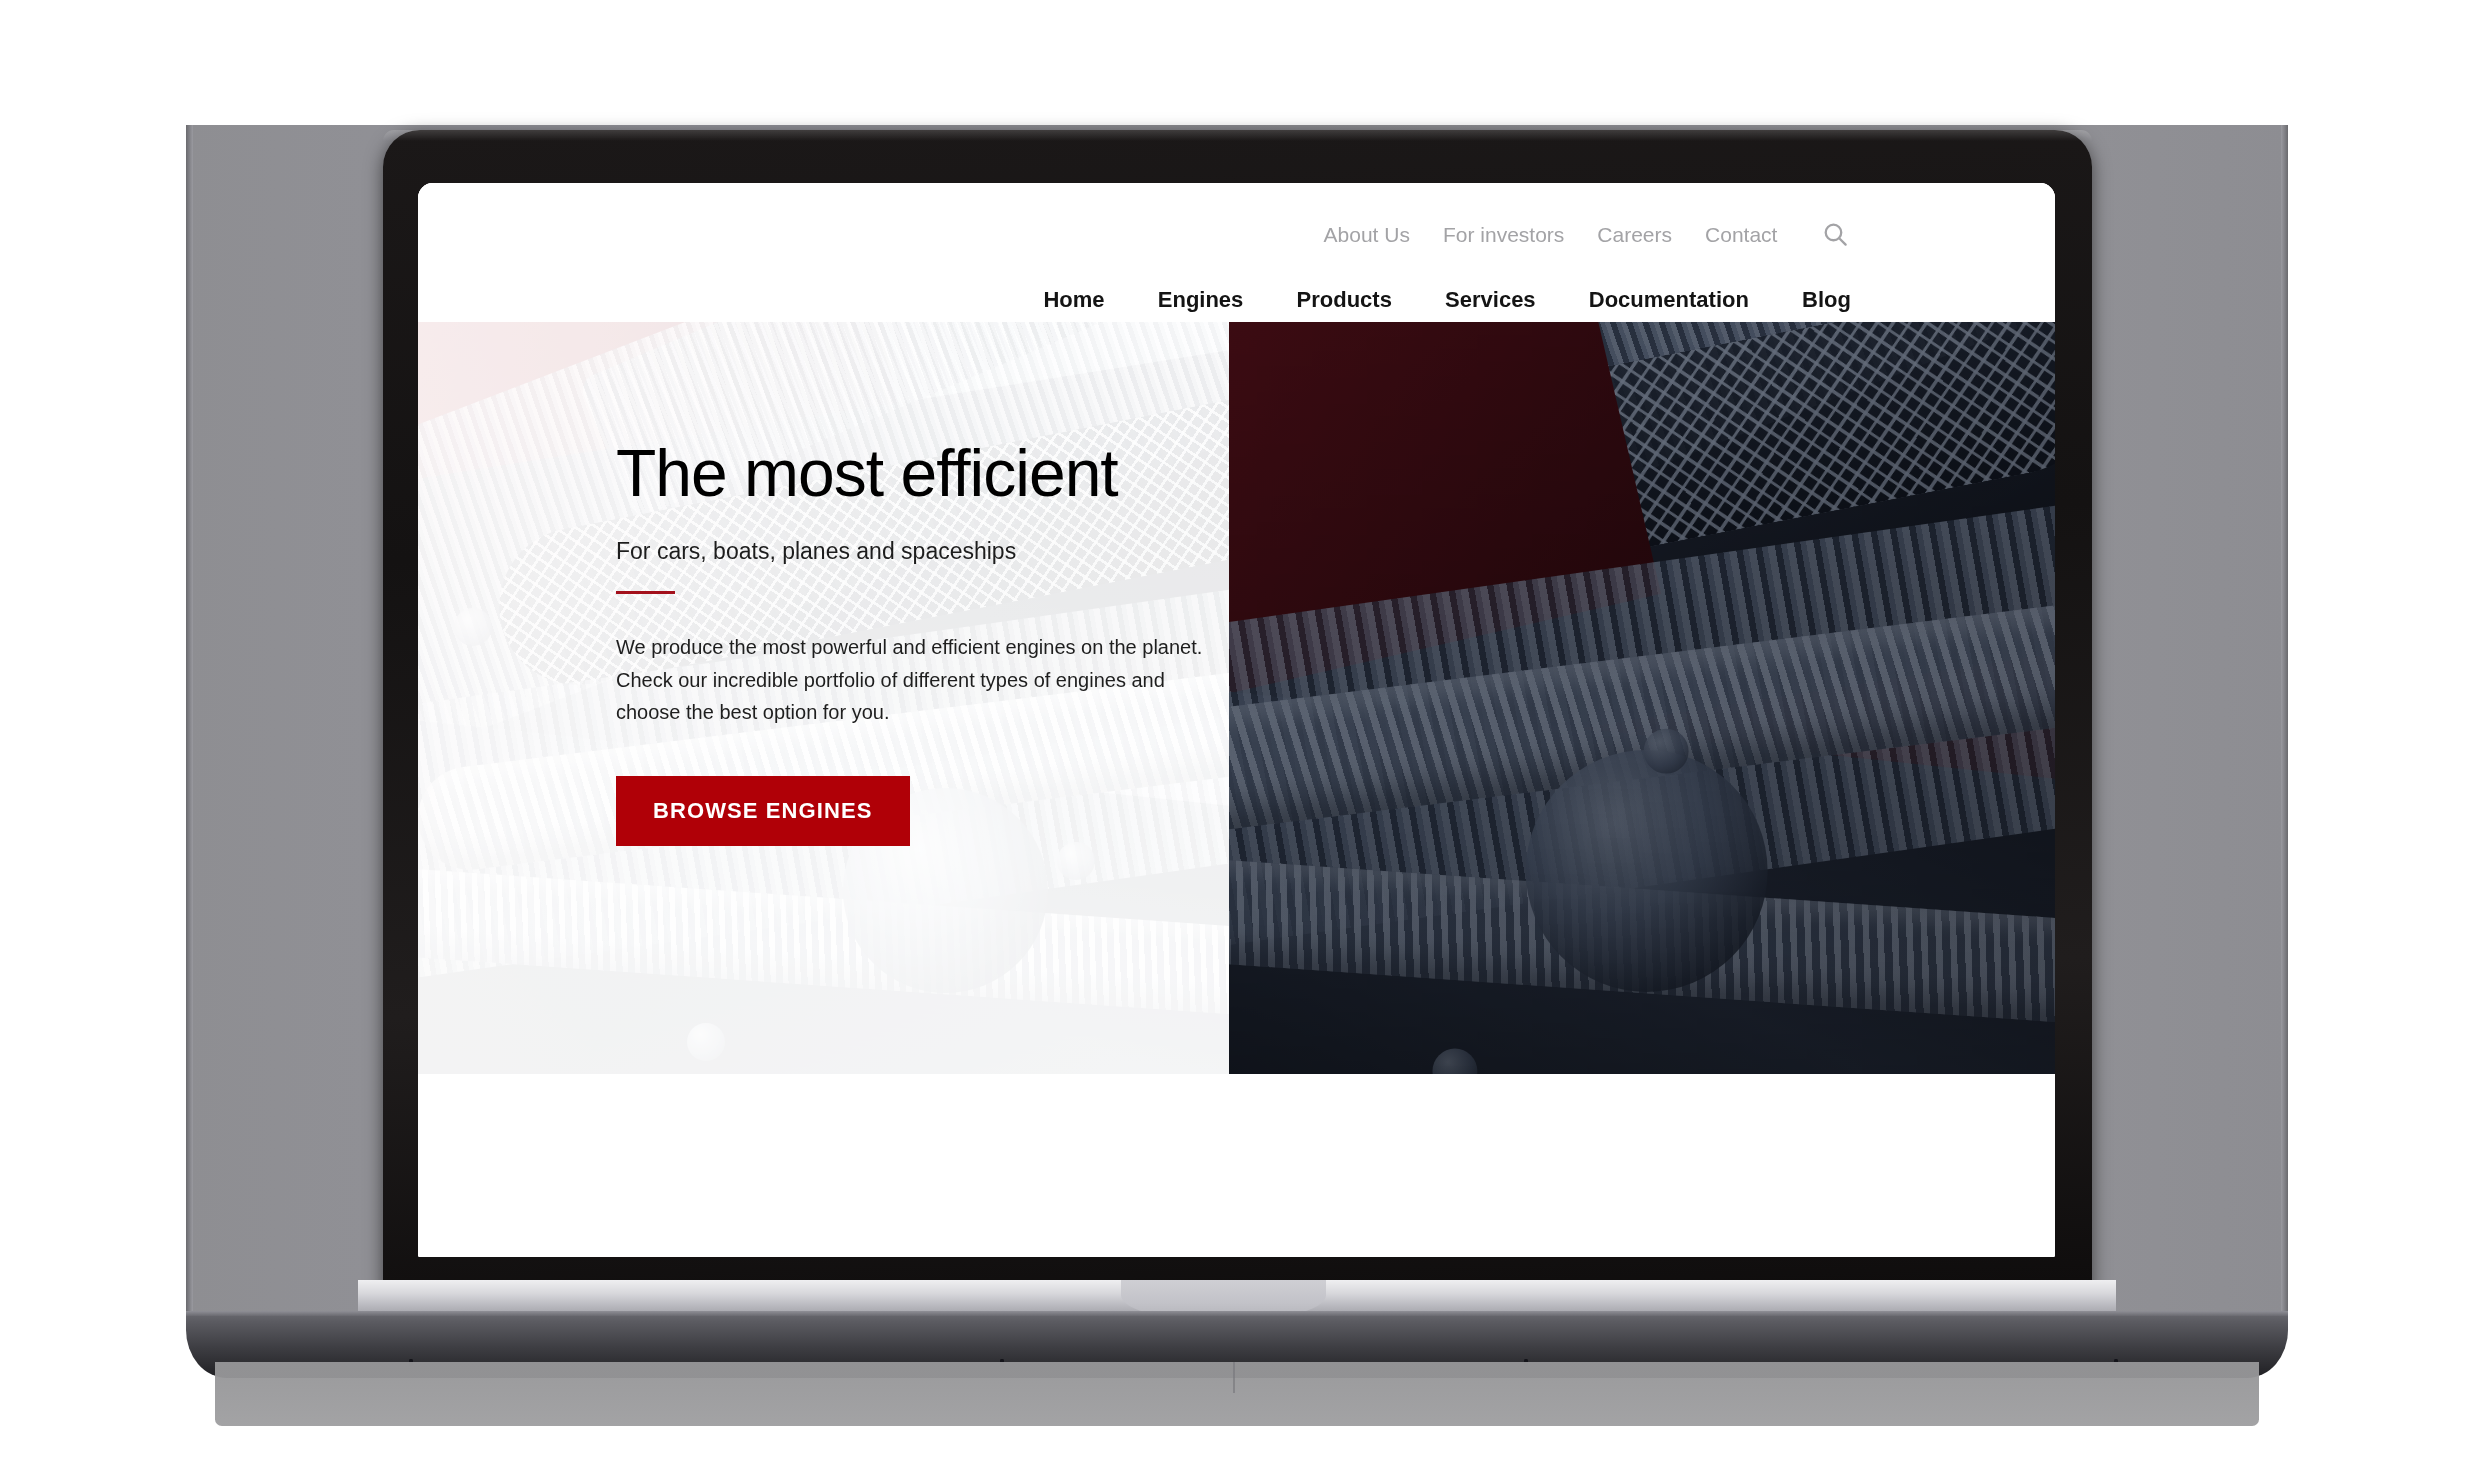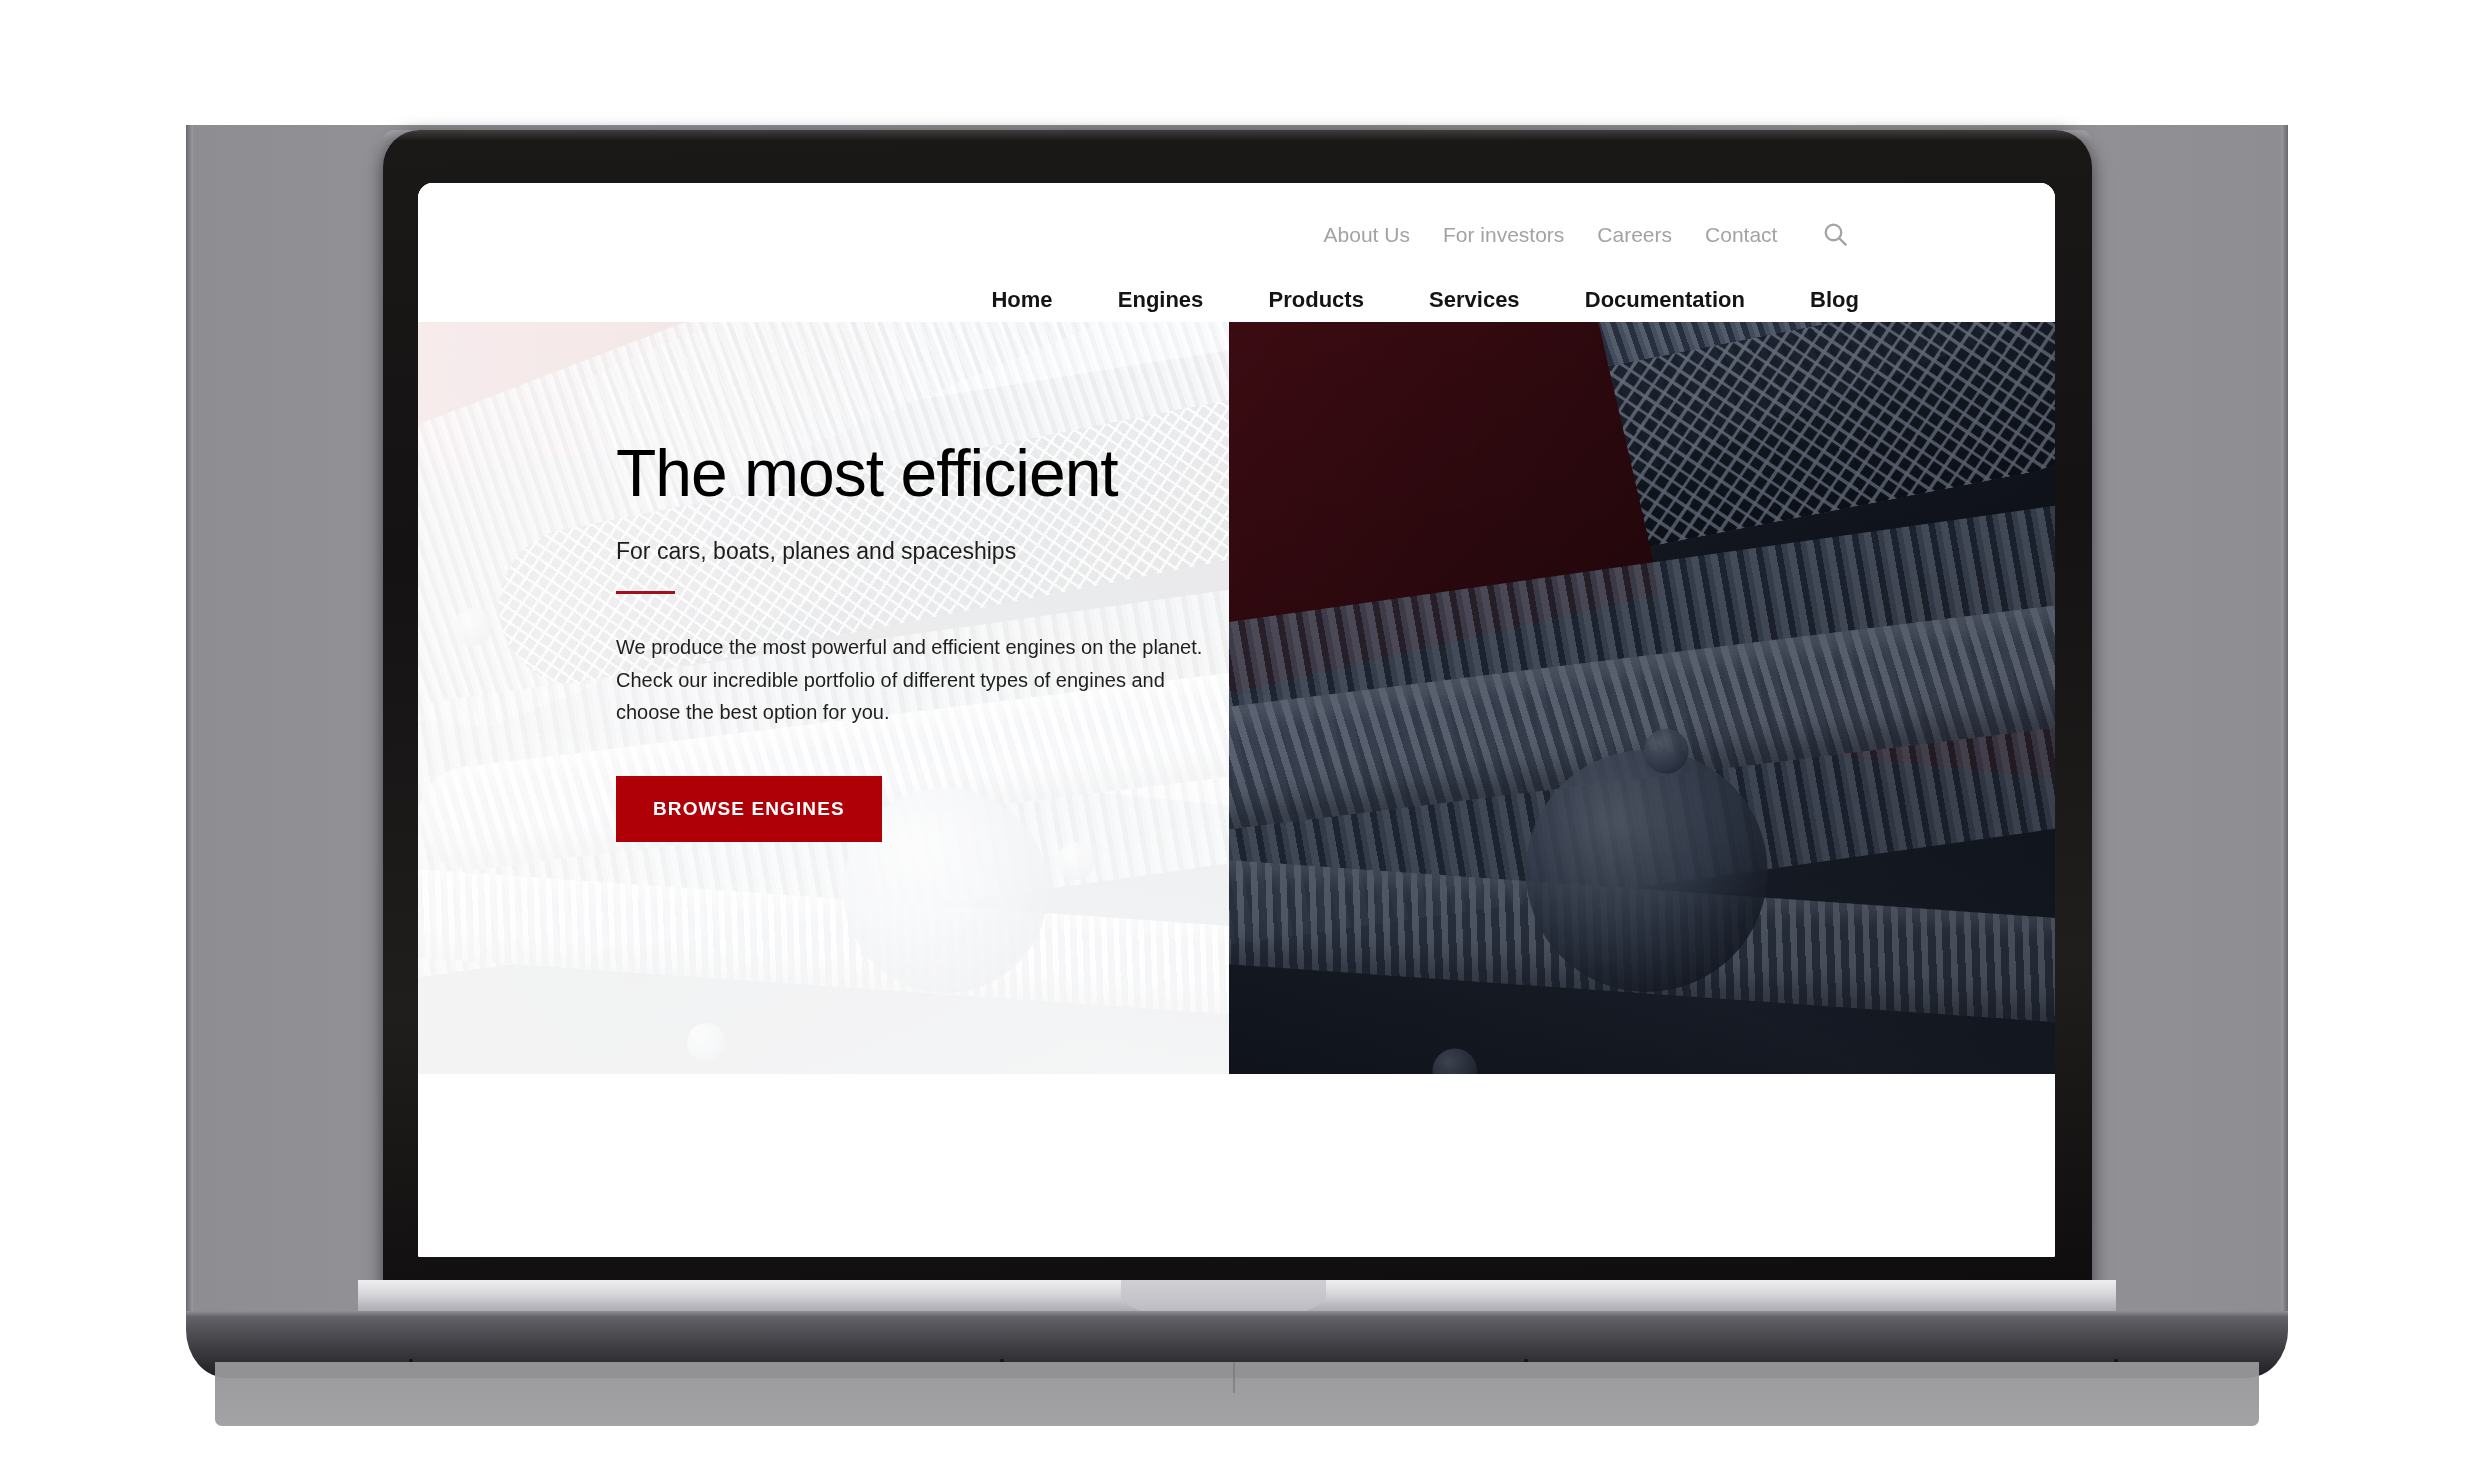--- a/index.html
+++ b/index.html
@@ -169,25 +169,25 @@
   .search-btn {
     width: 31px; height: 31px;
     display:flex; align-items:center; justify-content:center;
     cursor: pointer;
     margin-left: 9.6px;
   }
   .search-btn svg { display:block; }
 
   .main-nav {
     position: absolute;
-    right: 196px;
+    right: 204px;
     top: 104px;
     display: flex;
     align-items: center;
-    gap: 16px;
+    gap: 4px;
   }
   .nav-link {
     font-size: 22px;
     font-weight: 600;
     color: #141414;
     white-space: nowrap;
     cursor: pointer;
     padding: 0 24.6px;
   }
   .nav-link:last-child { padding-right: 0; }
@@ -363,21 +363,21 @@
     color: #1e1e1e;
     width: 588px;
   }
   .hero-cta {
     margin-top: 48px;
     display: inline-block;
     background: #b00007;
     color: #ffffff;
     border: none;
     padding: 22px 37px;
-    font-size: 19px;
+    font-size: 22px;
     font-weight: 700;
     letter-spacing: 1.1px;
     cursor: pointer;
     font-family: "Liberation Sans", sans-serif;
   }
 
   
   .top-actions {
     position: relative;
     height: 183px;

